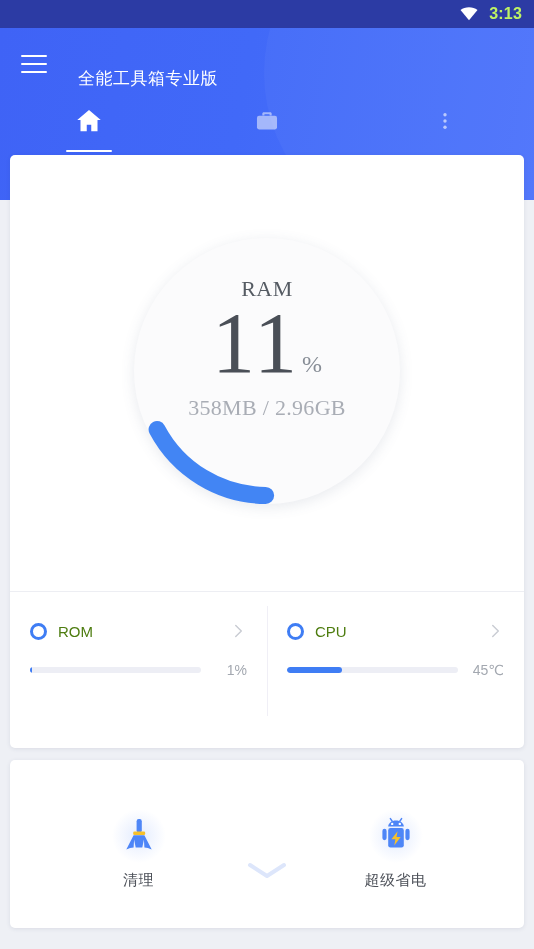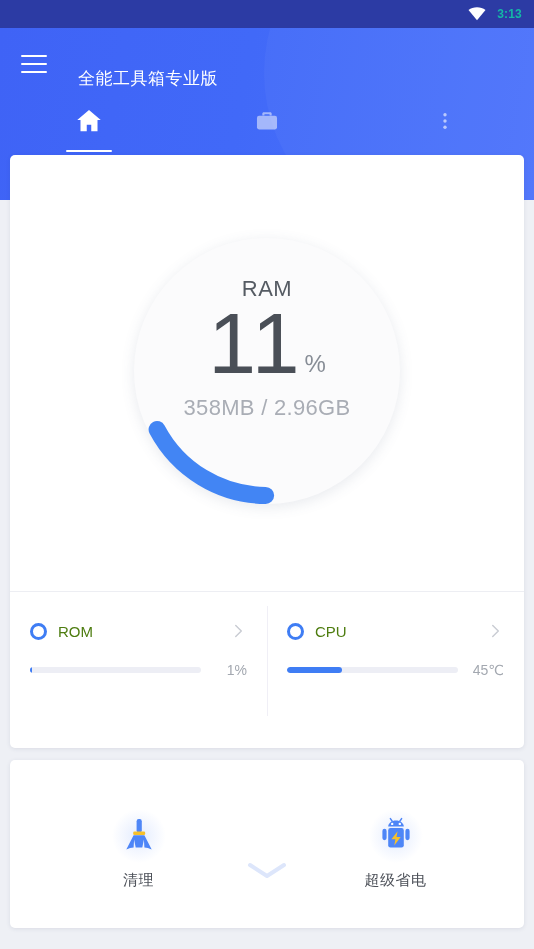--- a/index.html
+++ b/index.html
@@ -13,21 +13,21 @@
 
   
   .statusbar {
     position: absolute; top: 0; left: 0; width: 534px; height: 28px;
     background: #2c3ba4;
     display: flex; align-items: center; justify-content: flex-end;
     padding-right: 12px; gap: 10px;
   }
   .wifi-icon { width: 20px; height: 20px; display:block; }
   .status-time {
-    color: #14b8a6; font-size: 12px; font-weight: 700;
+    color: #bef264; font-size: 16px; font-weight: 700;
     letter-spacing: .2px; line-height: 1;
   }
 
   
   .appbar {
     position: absolute; top: 28px; left: 0; width: 534px; height: 172px;
     background: linear-gradient(100deg, #3f63f6 0%, #4169f8 45%, #4d74fb 100%);
     overflow: hidden;
   }
   .appbar:after{
@@ -86,20 +86,21 @@
   .gauge-disc {
     position: absolute; inset: 0; border-radius: 50%;
     background: #fbfbfc;
     box-shadow: 0 3px 14px rgba(80,90,120,.13);
   }
   .gauge-svg { position: absolute; inset: 0; }
   .gauge-text {
     position: absolute; inset: 0;
     display: flex; flex-direction: column; align-items: center;
     padding-top: 38px;
+    font-family: Liberation Serif, serif;
   }
   .gauge-label {
     font-size: 22px; color: #555b63; letter-spacing: .5px;
   }
   .gauge-value-row {
     display: flex; align-items: flex-end; margin-top: -2px;
   }
   .gauge-value {
     font-size: 86px; line-height: 1; color: #4a4f57; font-weight: 300;
     letter-spacing: 2px;

